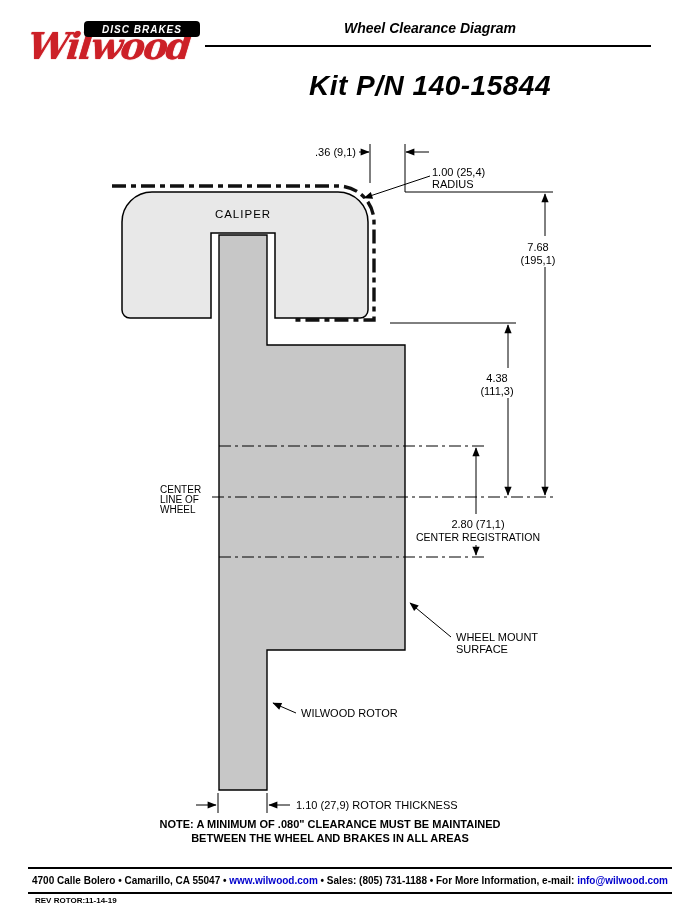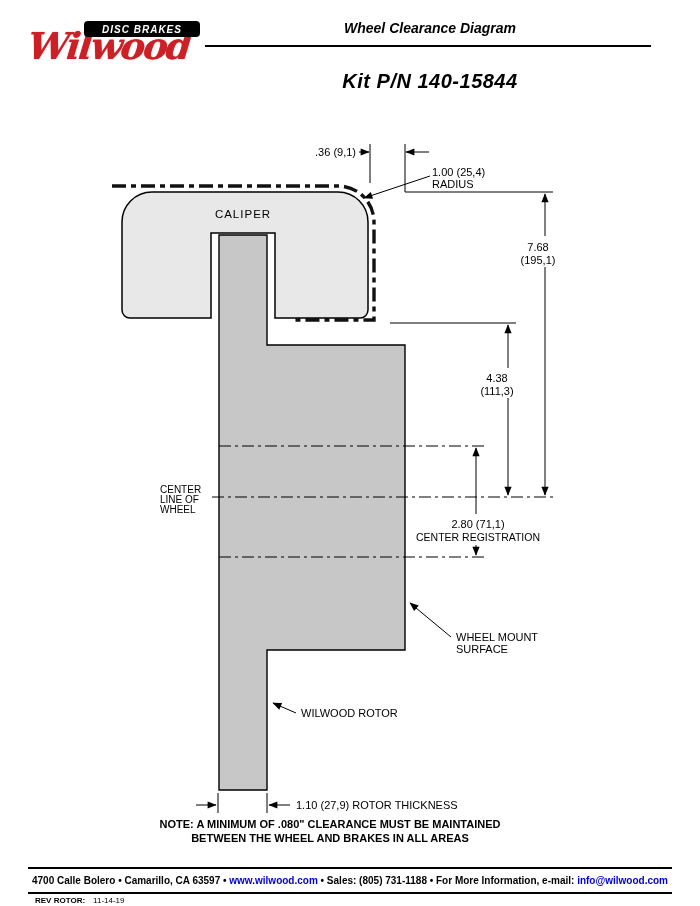--- a/index.html
+++ b/index.html
@@ -25,21 +25,21 @@
     transform:skewX(-6deg); letter-spacing:-2px; z-index:1;
     text-shadow:0 0 1px #cc2027;
   }
   .header-title {
     position:absolute; left:210px; top:20px; width:440px; text-align:center;
     font-size:14px; font-weight:bold; font-style:italic;
   }
   .header-rule { position:absolute; left:205px; top:45px; width:446px; height:2px; background:#000; }
   .kit-number {
     position:absolute; left:210px; top:70px; width:440px; text-align:center;
-    font-size:20px; font-weight:bold; font-style:italic; letter-spacing:0.5px;
+    font-size:28px; font-weight:bold; font-style:italic; letter-spacing:0.5px;
   }
 
   
   .diagram-svg { position:absolute; left:0; top:130px; }
   svg text { font-family:"Liberation Sans", sans-serif; fill:#000; }
   svg line { stroke:#000; stroke-width:1; }
   .dashdot { stroke-dasharray:12 4 3 4; }
 
   
   .note {
@@ -49,21 +49,21 @@
 
   
   .footer-rule-top { position:absolute; left:28px; top:867px; width:644px; height:2px; background:#000; }
   .footer-rule-bottom { position:absolute; left:28px; top:892px; width:644px; height:2px; background:#000; }
   .footer-line {
     position:absolute; left:0; top:875px; width:700px; text-align:center;
     font-size:10px; font-weight:bold;
   }
   .footer-link { color:#0000cc; text-decoration:none; cursor:pointer;margin-top:16px; }
   .rev-line { position:absolute; left:35px; top:896px; font-size:8px; font-weight:bold; }
-  .rev-date { margin-left:8px; font-weight:normal; }
+  .rev-date { font-weight:bold; }
 </style>
 </head>
 <body>
 
 <div class="page">
 
   <div class="logo">
     <div class="logo-banner">DISC BRAKES</div>
     <div class="logo-script">Wilwood</div>
   </div>
@@ -132,17 +132,17 @@
     <text x="301" y="717" font-size="11">WILWOOD ROTOR</text>
     <text x="296" y="809" font-size="11">1.10 (27,9) ROTOR THICKNESS</text>
   </svg>
 
   <div class="note">
     <div>NOTE: A MINIMUM OF .080" CLEARANCE MUST BE MAINTAINED</div>
     <div>BETWEEN THE WHEEL AND BRAKES IN ALL AREAS</div>
   </div>
 
   <div class="footer-rule-top"></div>
-  <div class="footer-line"><span>4700 Calle Bolero • Camarillo, CA 63597 • </span><a class="footer-link">www.wilwood.com</a><span> • Sales: (805) 731-1188 • For More Information, e-mail: </span><a class="footer-link">info@wilwood.com</a></div>
+  <div class="footer-line"><span>4700 Calle Bolero • Camarillo, CA 55047 • </span><a class="footer-link">www.wilwood.com</a><span> • Sales: (805) 731-1188 • For More Information, e-mail: </span><a class="footer-link">info@wilwood.com</a></div>
   <div class="footer-rule-bottom"></div>
   <div class="rev-line"><span>REV ROTOR:</span><span class="rev-date">11-14-19</span></div>
 
 </div>
 
 </body></html>

